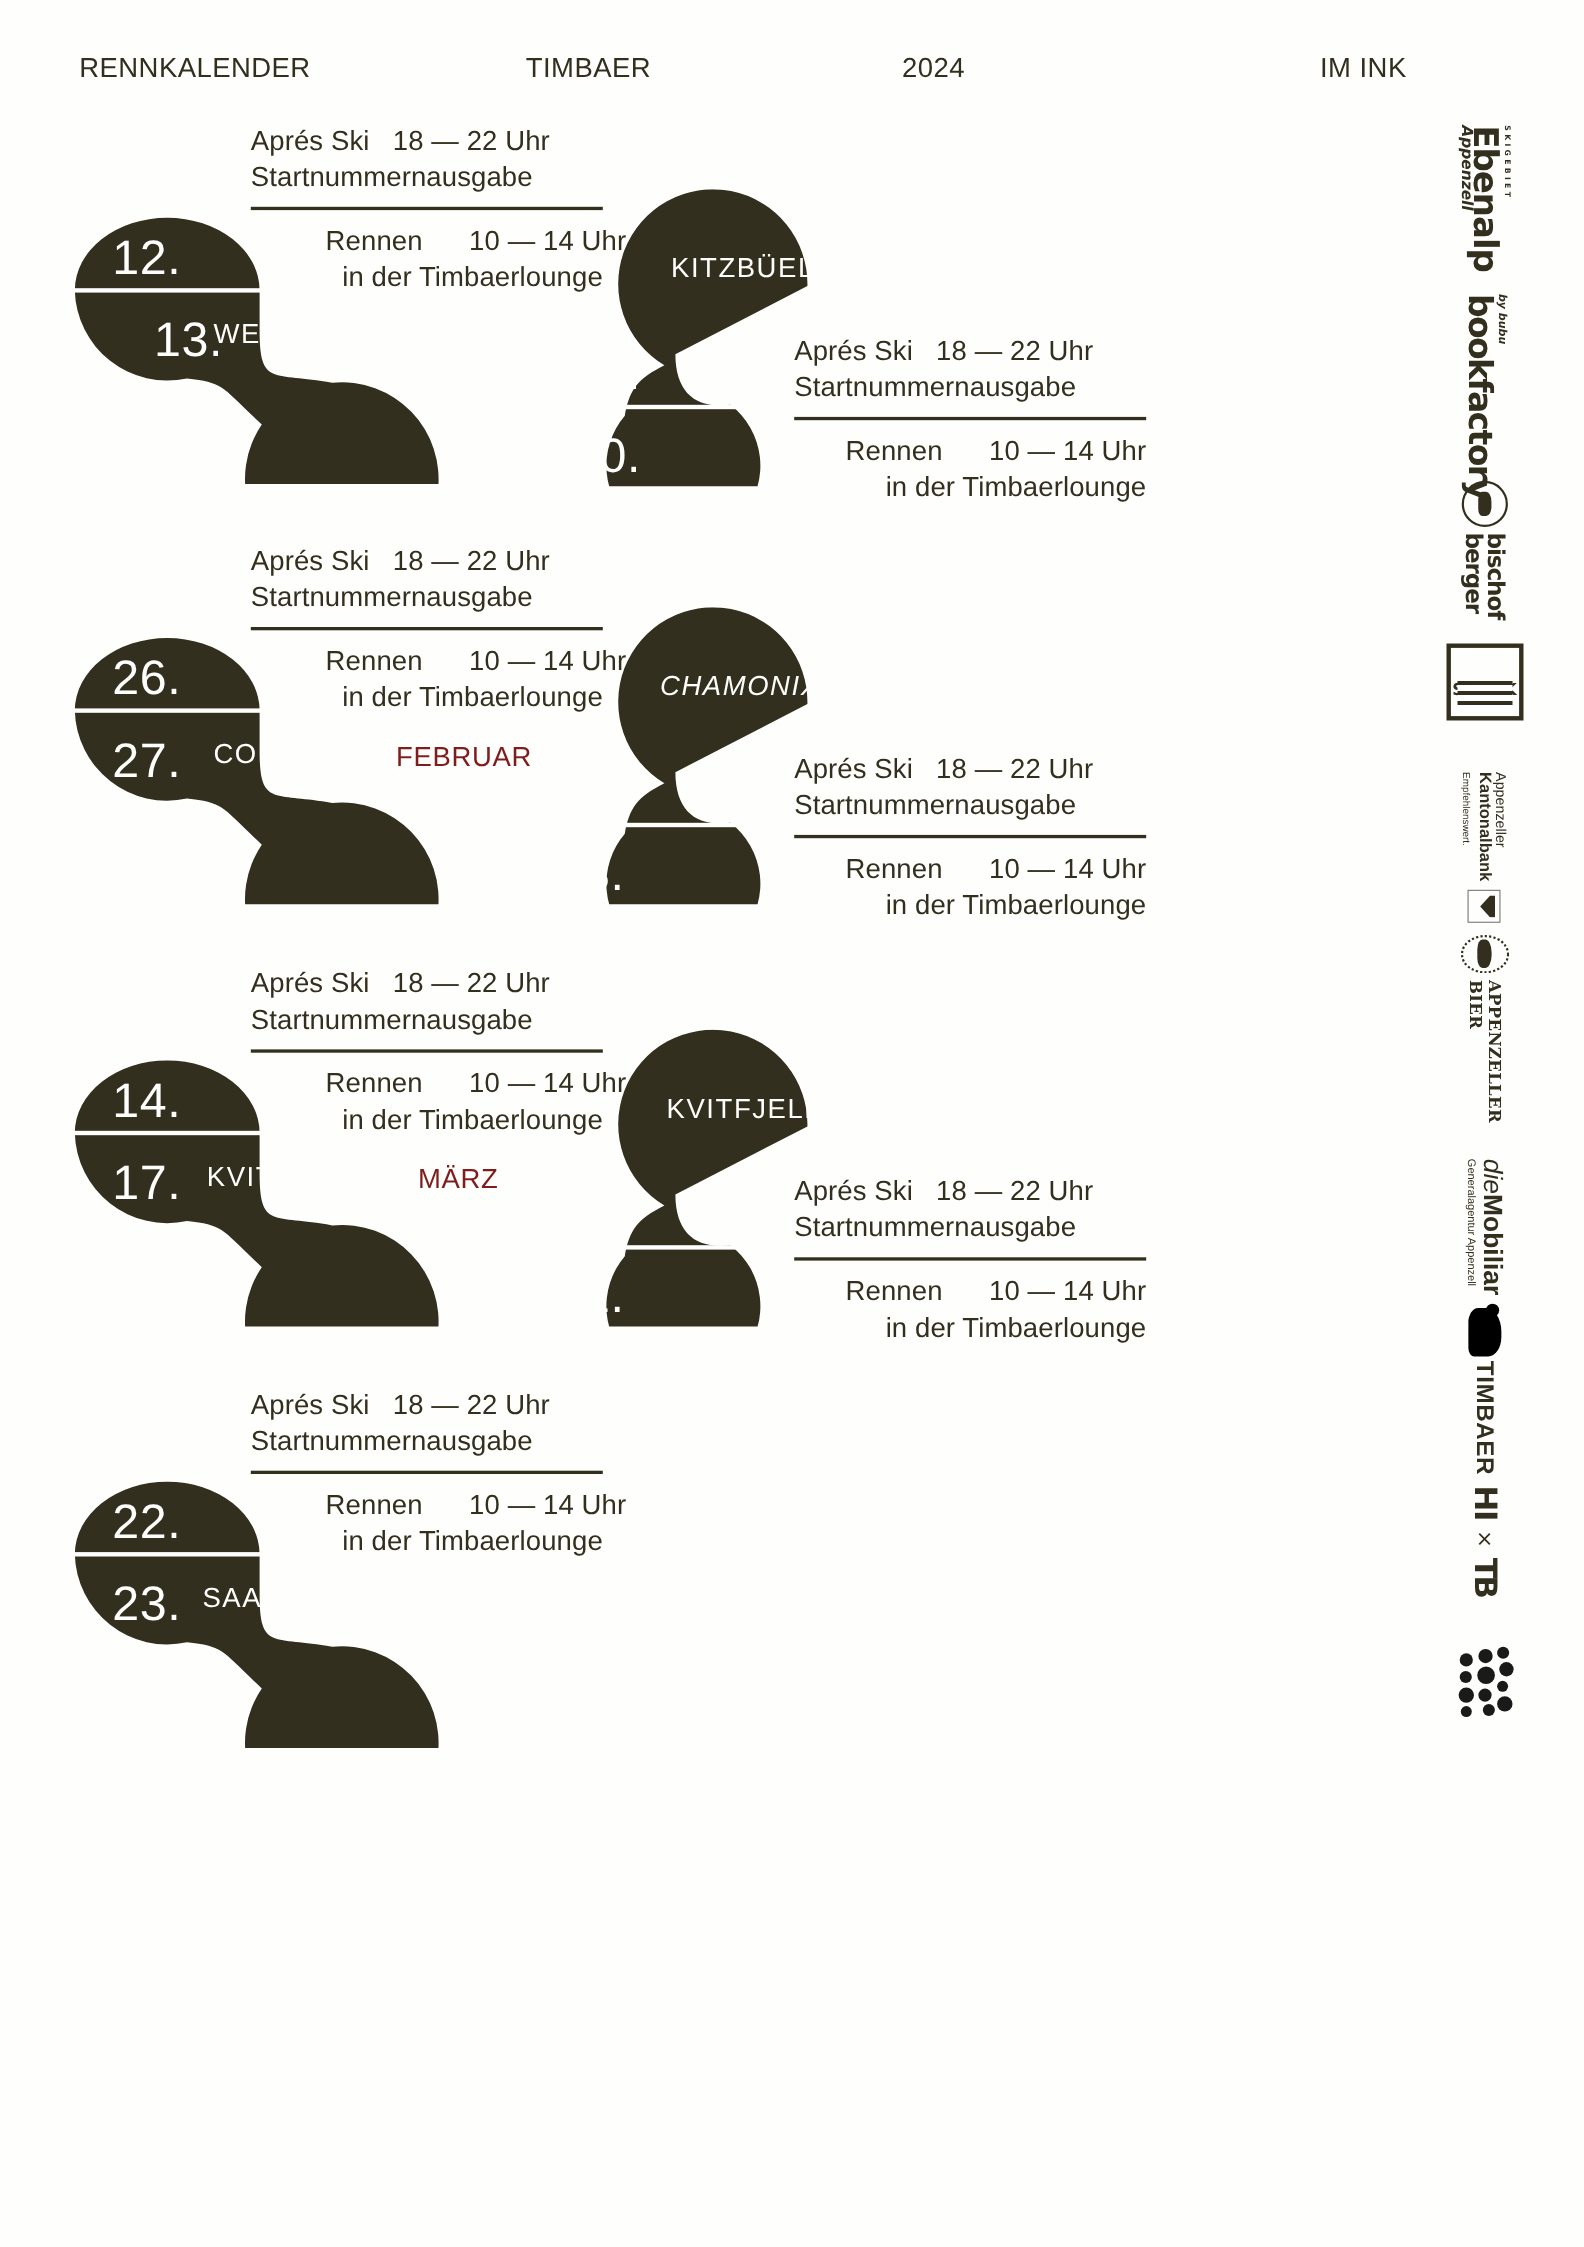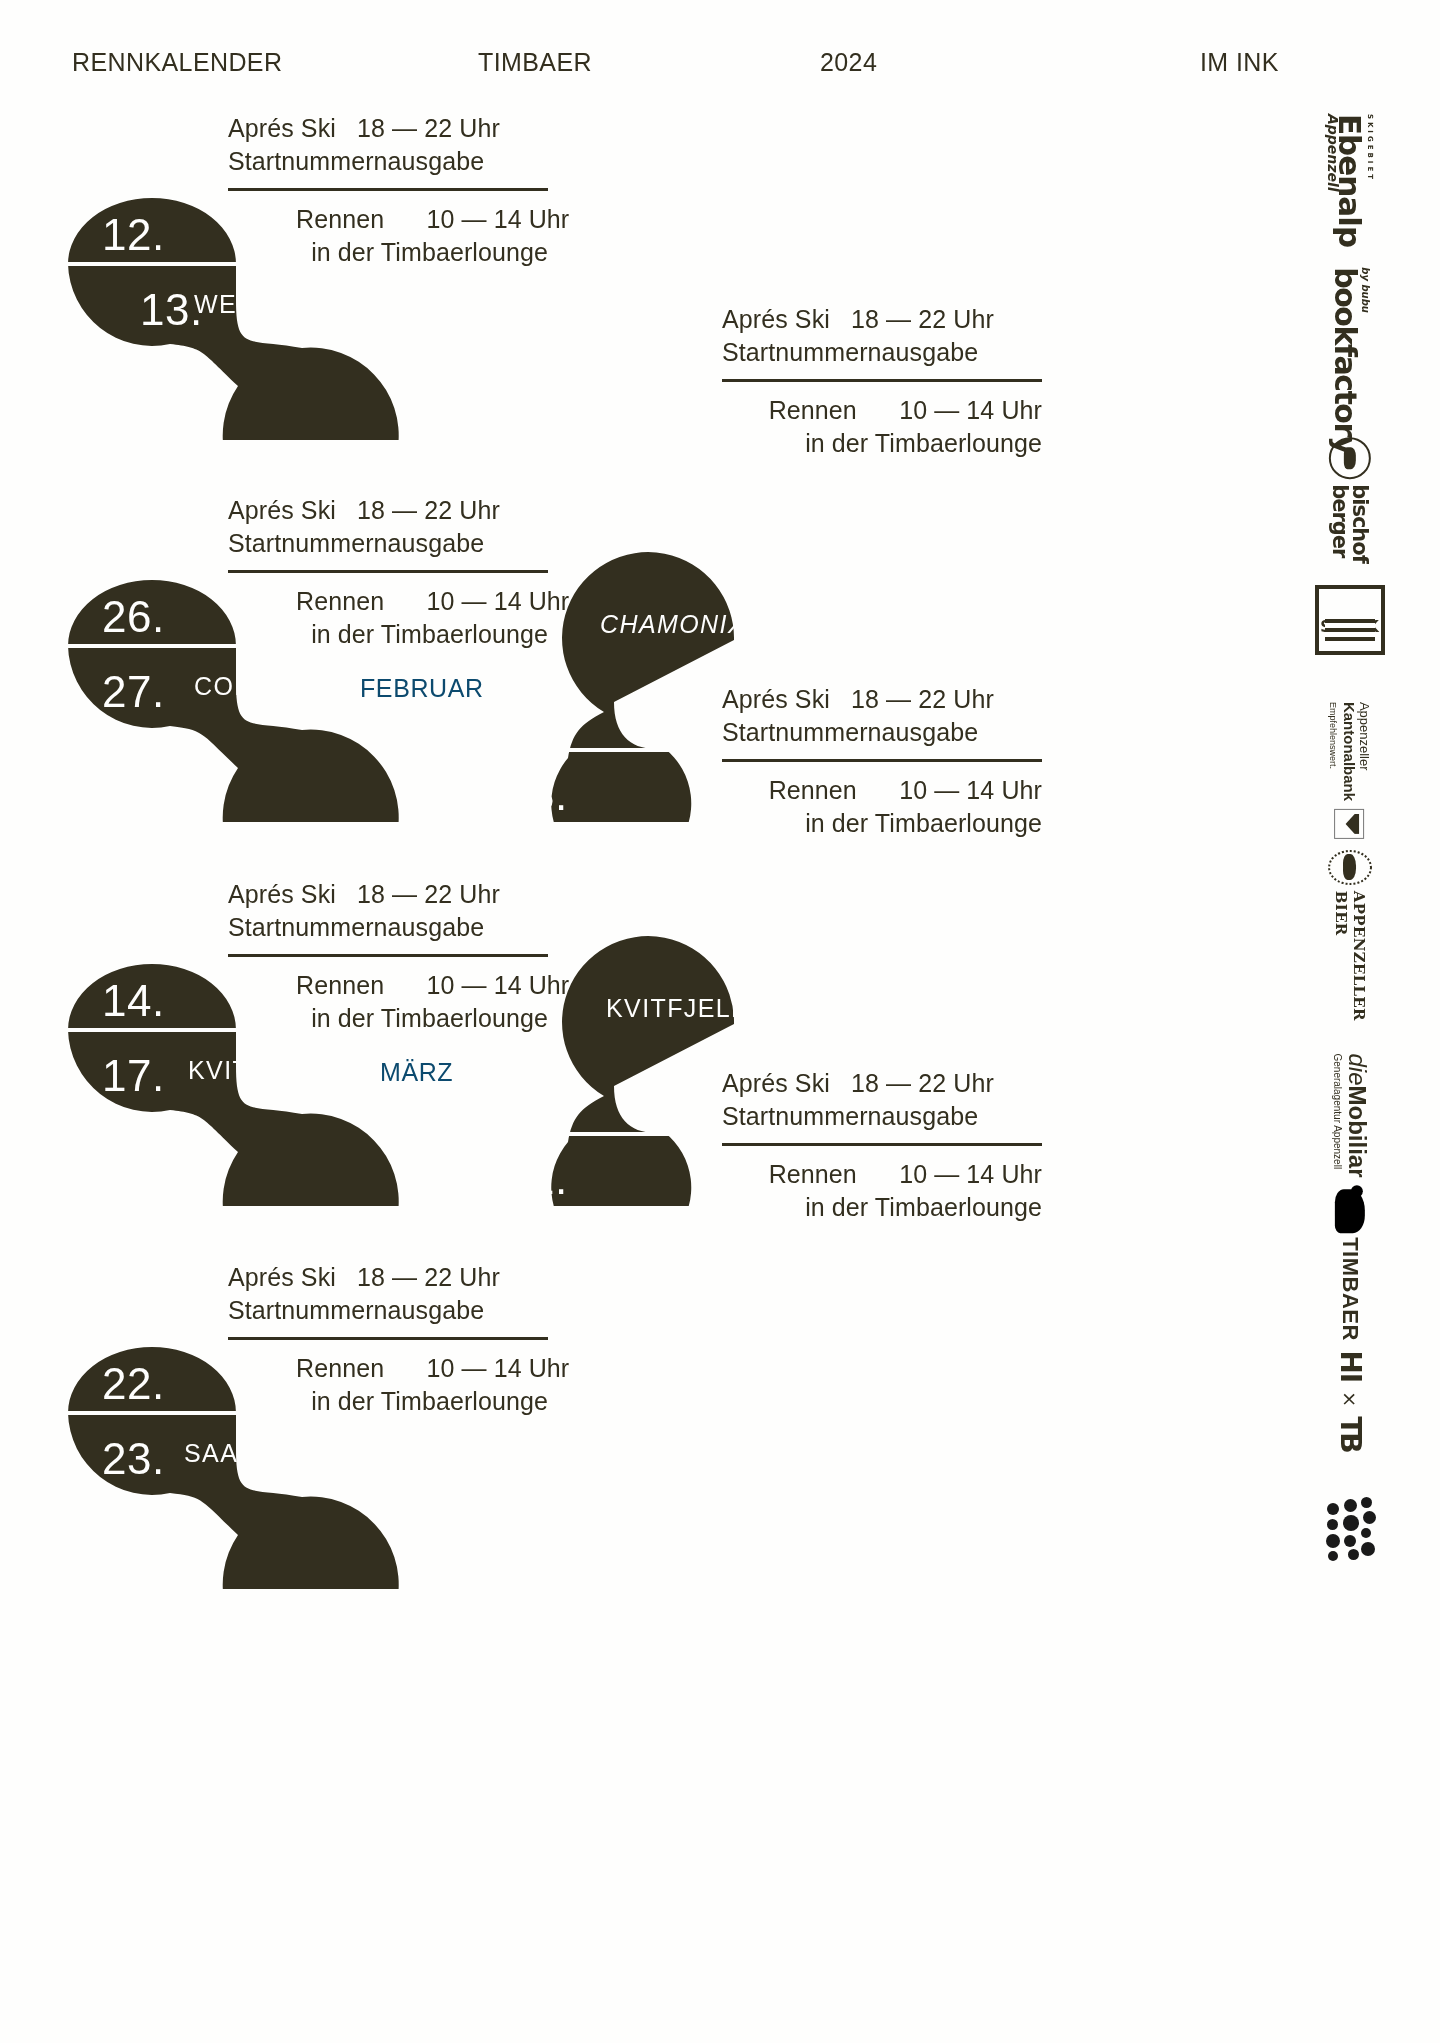--- a/index.html
+++ b/index.html
@@ -45,21 +45,21 @@
     font-size:25px;letter-spacing:0.1px;line-height:33px;color:#332f1f;
     white-space:pre;
   }
   .hr{
     height:3px;background:#332f1f;margin:10px 0 12px 0;
   }
   .info .second{text-align:right;}
 
   
   .monthlabel{
-    position:absolute;font-size:25px;letter-spacing:0.6px;color:#0c4a6e;white-space:nowrap;
+    position:absolute;font-size:25px;letter-spacing:0.6px;color:#7f1d1d;white-space:nowrap;
   }
 
   
   .sponsors{position:absolute;left:1290px;top:110px;width:120px;}
   .sponsor{
     position:absolute;left:0;width:120px;
     display:flex;align-items:center;justify-content:center;
   }
   .rot{transform:rotate(90deg);transform-origin:center center;
        display:flex;align-items:center;justify-content:center;gap:6px;}
@@ -158,20 +158,34 @@
     <span class="citylabel" style="left:134px;top:190px;">WENGEN</span>
   </div>
   <div class="info" style="left:228px;top:112px;width:320px;">
     <div class="line1">Aprés Ski   18 — 22 Uhr</div>
     <div class="line1">Startnummernausgabe</div>
     <div class="hr"></div>
     <div class="line2 second" style="padding-left:68px;">Rennen      10 — 14 Uhr</div>
     <div class="line2 second" style="padding-left:68px;">in der Timbaerlounge</div>
   </div>
 
+  <div class="group" style="left:468px;top:172px;">
+    <svg width="300" height="270" viewBox="0 0 300 270">
+      <path fill="#332f1f" d="
+        M 266 88
+        A 86 86 0 1 0 136 160
+        C 112 172 104 182 100 206
+        A 70 70 0 1 0 196 196
+        C 166 200 146 186 146 150 Z"></path>
+      <rect x="34" y="196" width="168" height="4" fill="#fefefd"></rect>
+    </svg>
+    <span class="citylabel" style="left:142px;top:58px;">KITZBÜEL</span>
+    <span class="datecircle-label" style="left:52px;top:143px;">19.</span>
+    <span class="datecircle-label" style="left:52px;top:218px;">20.</span>
+  </div>
   <div class="info" style="left:722px;top:303px;width:320px;">
     <div class="line1">Aprés Ski   18 — 22 Uhr</div>
     <div class="line1">Startnummernausgabe</div>
     <div class="hr"></div>
     <div class="line2 second" style="padding-left:18px;">Rennen      10 — 14 Uhr</div>
     <div class="line2 second" style="padding-left:18px;">in der Timbaerlounge</div>
   </div>
 
   <div class="group" style="left:60px;top:482px;">
     <svg width="420" height="340" viewBox="0 0 420 340">

